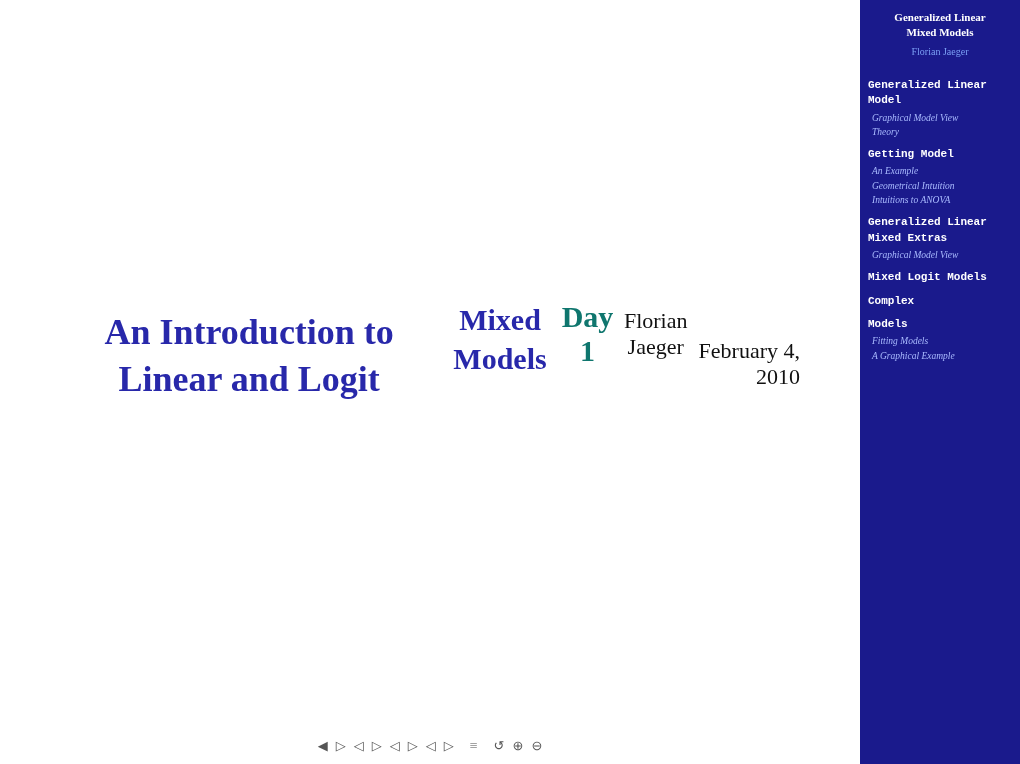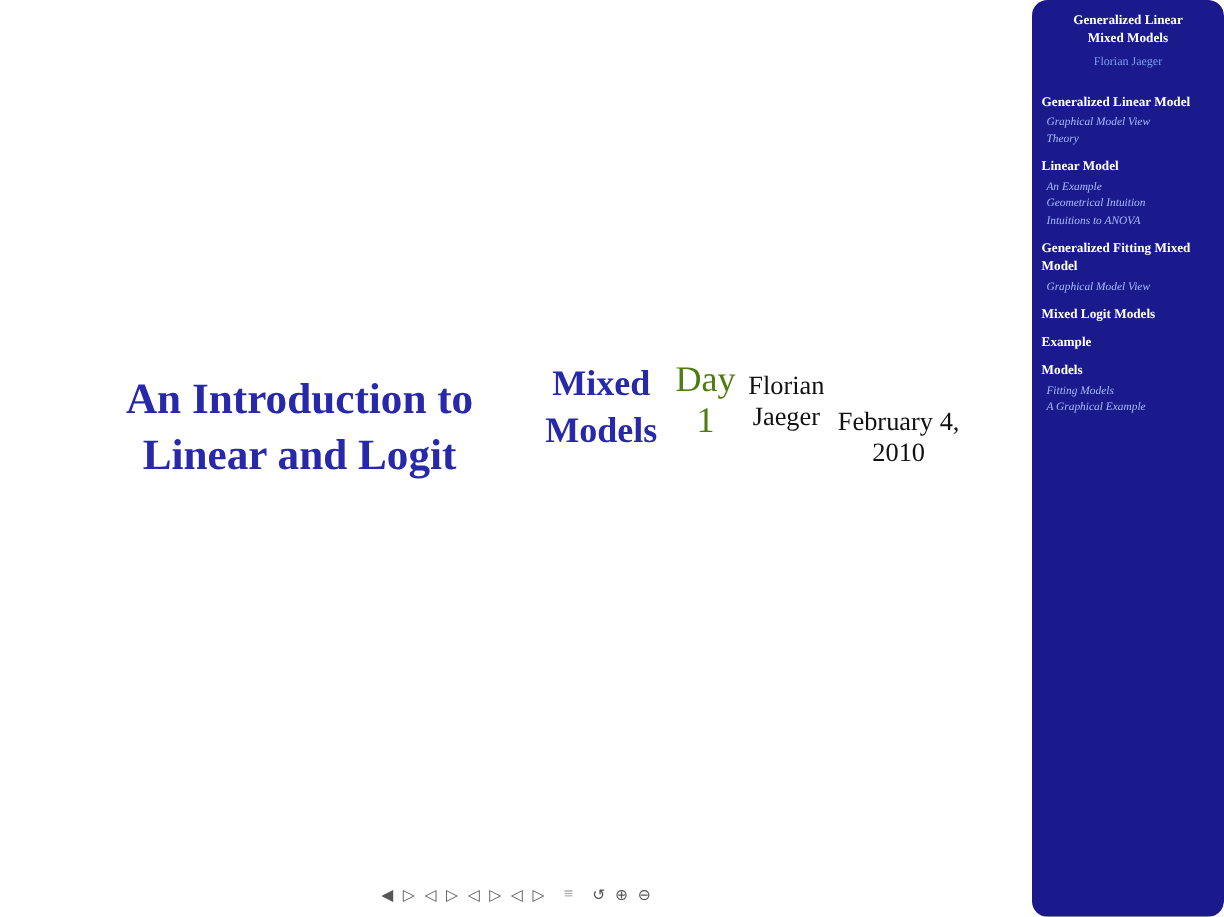--- a/index.html
+++ b/index.html
@@ -1,15 +1,15 @@
 <!DOCTYPE html>
 <html><head>
   <meta charset="utf-8">
   <style>
-    * { margin: 0; padding: 0; box-sizing: border-box; border-radius: 13px; }
+    * { margin: 0; padding: 0; box-sizing: border-box; }
     body {
       width: 1020px;
       height: 764px;
       display: flex;
       font-family: 'Computer Modern', 'Latin Modern', Georgia, serif;
       overflow: hidden;
     }
 
     
     #slide-main {
@@ -52,20 +52,21 @@
       color: #111;
       font-size: 22px;
       margin-bottom: 60px;
       font-family: 'Computer Modern', Georgia, serif;
     }
 
     .slide-date {
       color: #111;
       font-size: 22px;
       font-family: 'Computer Modern', Georgia, serif;
+      text-align: right;
     }
 
     
     .slide-nav {
       width: 100%;
       padding: 10px 40px;
       display: flex;
       justify-content: center;
       align-items: center;
       gap: 8px;
@@ -118,34 +119,35 @@
     }
 
     .sidebar-section-main {
       color: #ffffff;
       font-weight: bold;
       font-size: 11px;
       margin-top: 8px;
       margin-bottom: 2px;
       line-height: 1.4;
       cursor: pointer;
+      font-family: Liberation Mono, monospace;
     }
 
     .sidebar-section-main.active {
       color: #ffcc44;
     }
   </style>
 </head>
 <body>
 
 <div id="slide-main">
   <div class="slide-content">
     <div class="slide-title">An Introduction to Linear and Logit</div>
     <div class="slide-subtitle">Mixed Models</div>
-    <div style="color:#4d7c0f; font-size:30px; font-weight:normal; margin-bottom:60px;">Day 1</div>
+    <div style="color:#0f766e; font-size:30px; font-weight:bold; margin-bottom:60px;">Day 1</div>
     <div class="slide-author">Florian Jaeger</div>
     <div class="slide-date">February 4, 2010</div>
   </div>
 
   <div class="slide-nav">
     <span class="nav-symbol">◀</span>
     <span class="nav-symbol">▷</span>
     <span class="nav-symbol">◁</span>
     <span class="nav-symbol">▷</span>
     <span class="nav-symbol">◁</span>
@@ -166,34 +168,34 @@
   </div>
   <div class="sidebar-author">Florian Jaeger</div>
 
   <div id="sidebar-sections">
       <div>
         <div class="sidebar-section-main">Generalized Linear Model</div>
         <div class="sidebar-item">Graphical Model View</div>
         <div class="sidebar-item">Theory</div>
       </div>
       <div>
-        <div class="sidebar-section-main">Linear Model</div>
+        <div class="sidebar-section-main">Getting Model</div>
         <div class="sidebar-item">An Example</div>
         <div class="sidebar-item">Geometrical Intuition</div>
         <div class="sidebar-item">Intuitions to ANOVA</div>
       </div>
       <div>
-        <div class="sidebar-section-main">Generalized Fitting Mixed Model</div>
+        <div class="sidebar-section-main">Generalized Linear Mixed Extras</div>
         <div class="sidebar-item">Graphical Model View</div>
       </div>
       <div>
         <div class="sidebar-section-main">Mixed Logit Models</div>
       </div>
       <div>
-        <div class="sidebar-section-main">Example</div>
+        <div class="sidebar-section-main">Complex</div>
       </div>
       <div>
         <div class="sidebar-section-main">Models</div>
         <div class="sidebar-item">Fitting Models</div>
         <div class="sidebar-item">A Graphical Example</div>
       </div>
     </div>
 </div>
 
 </body></html>

